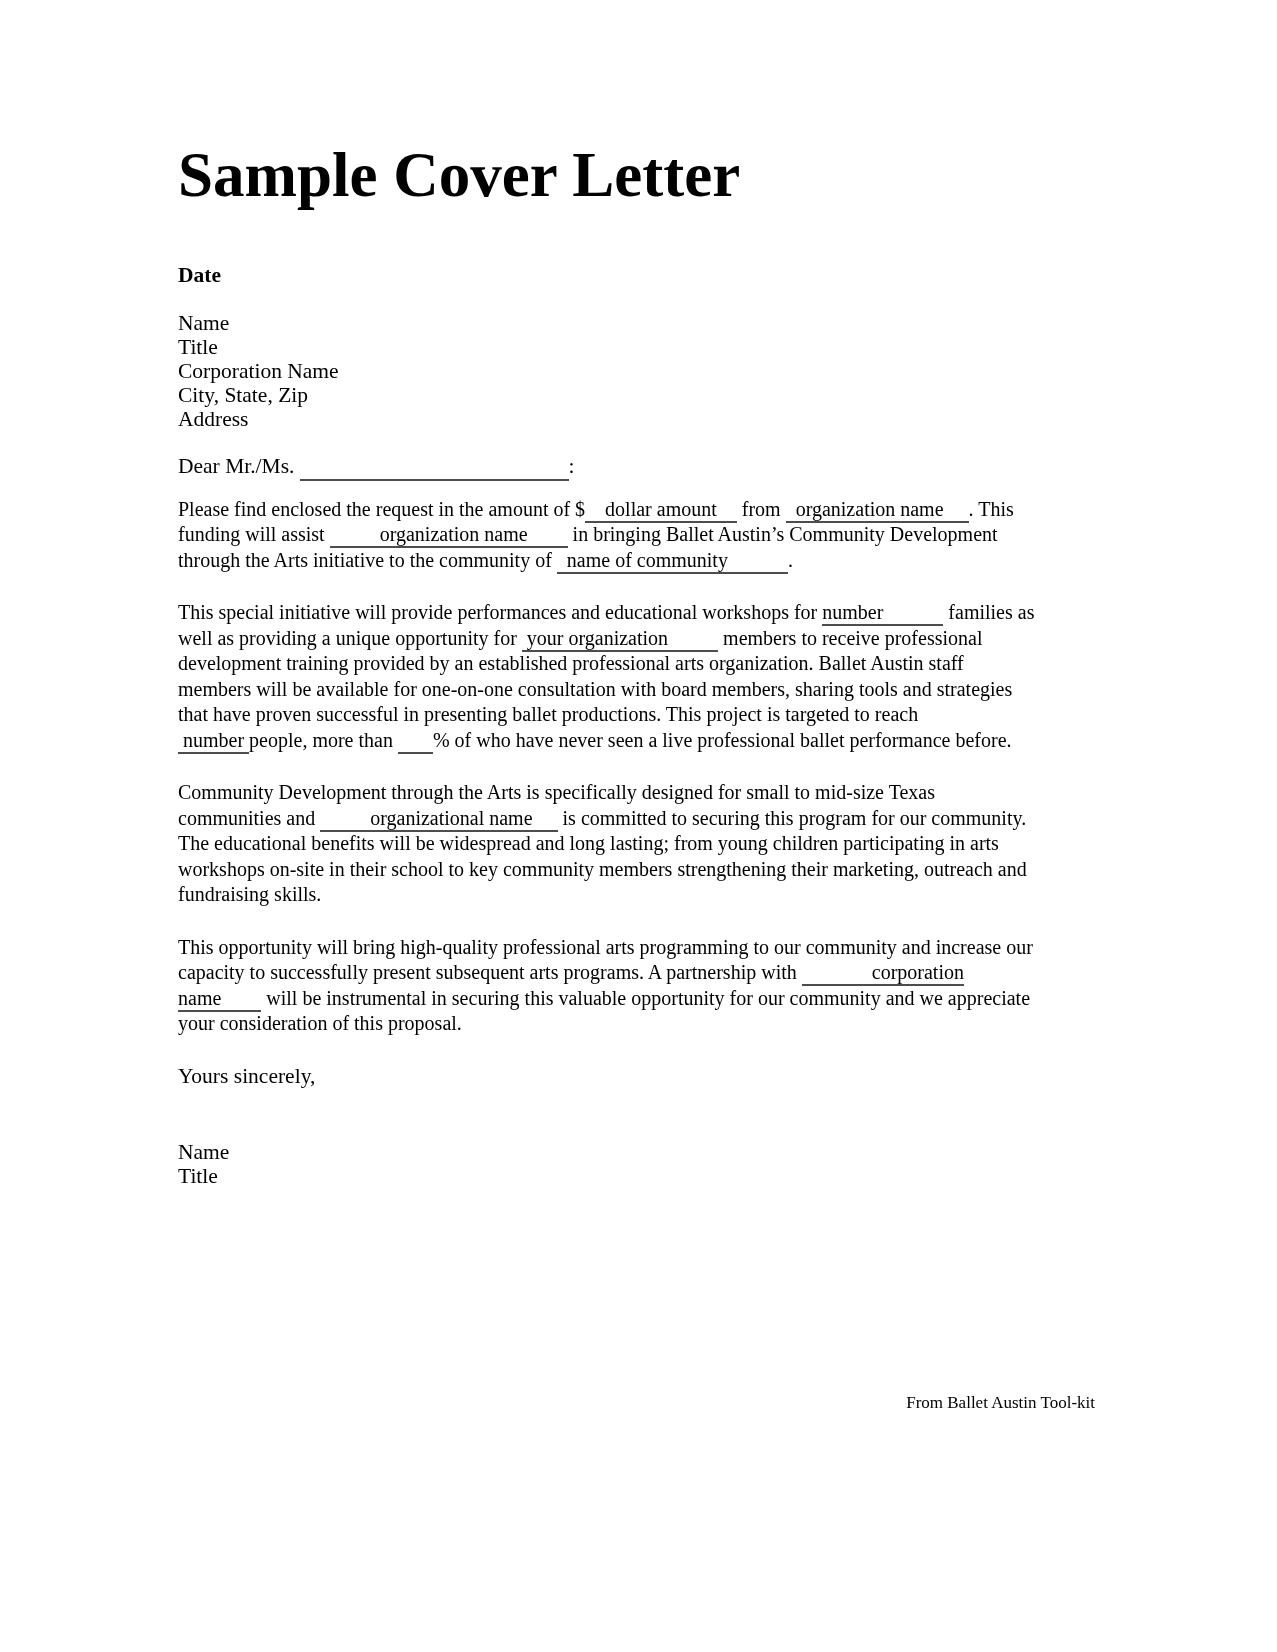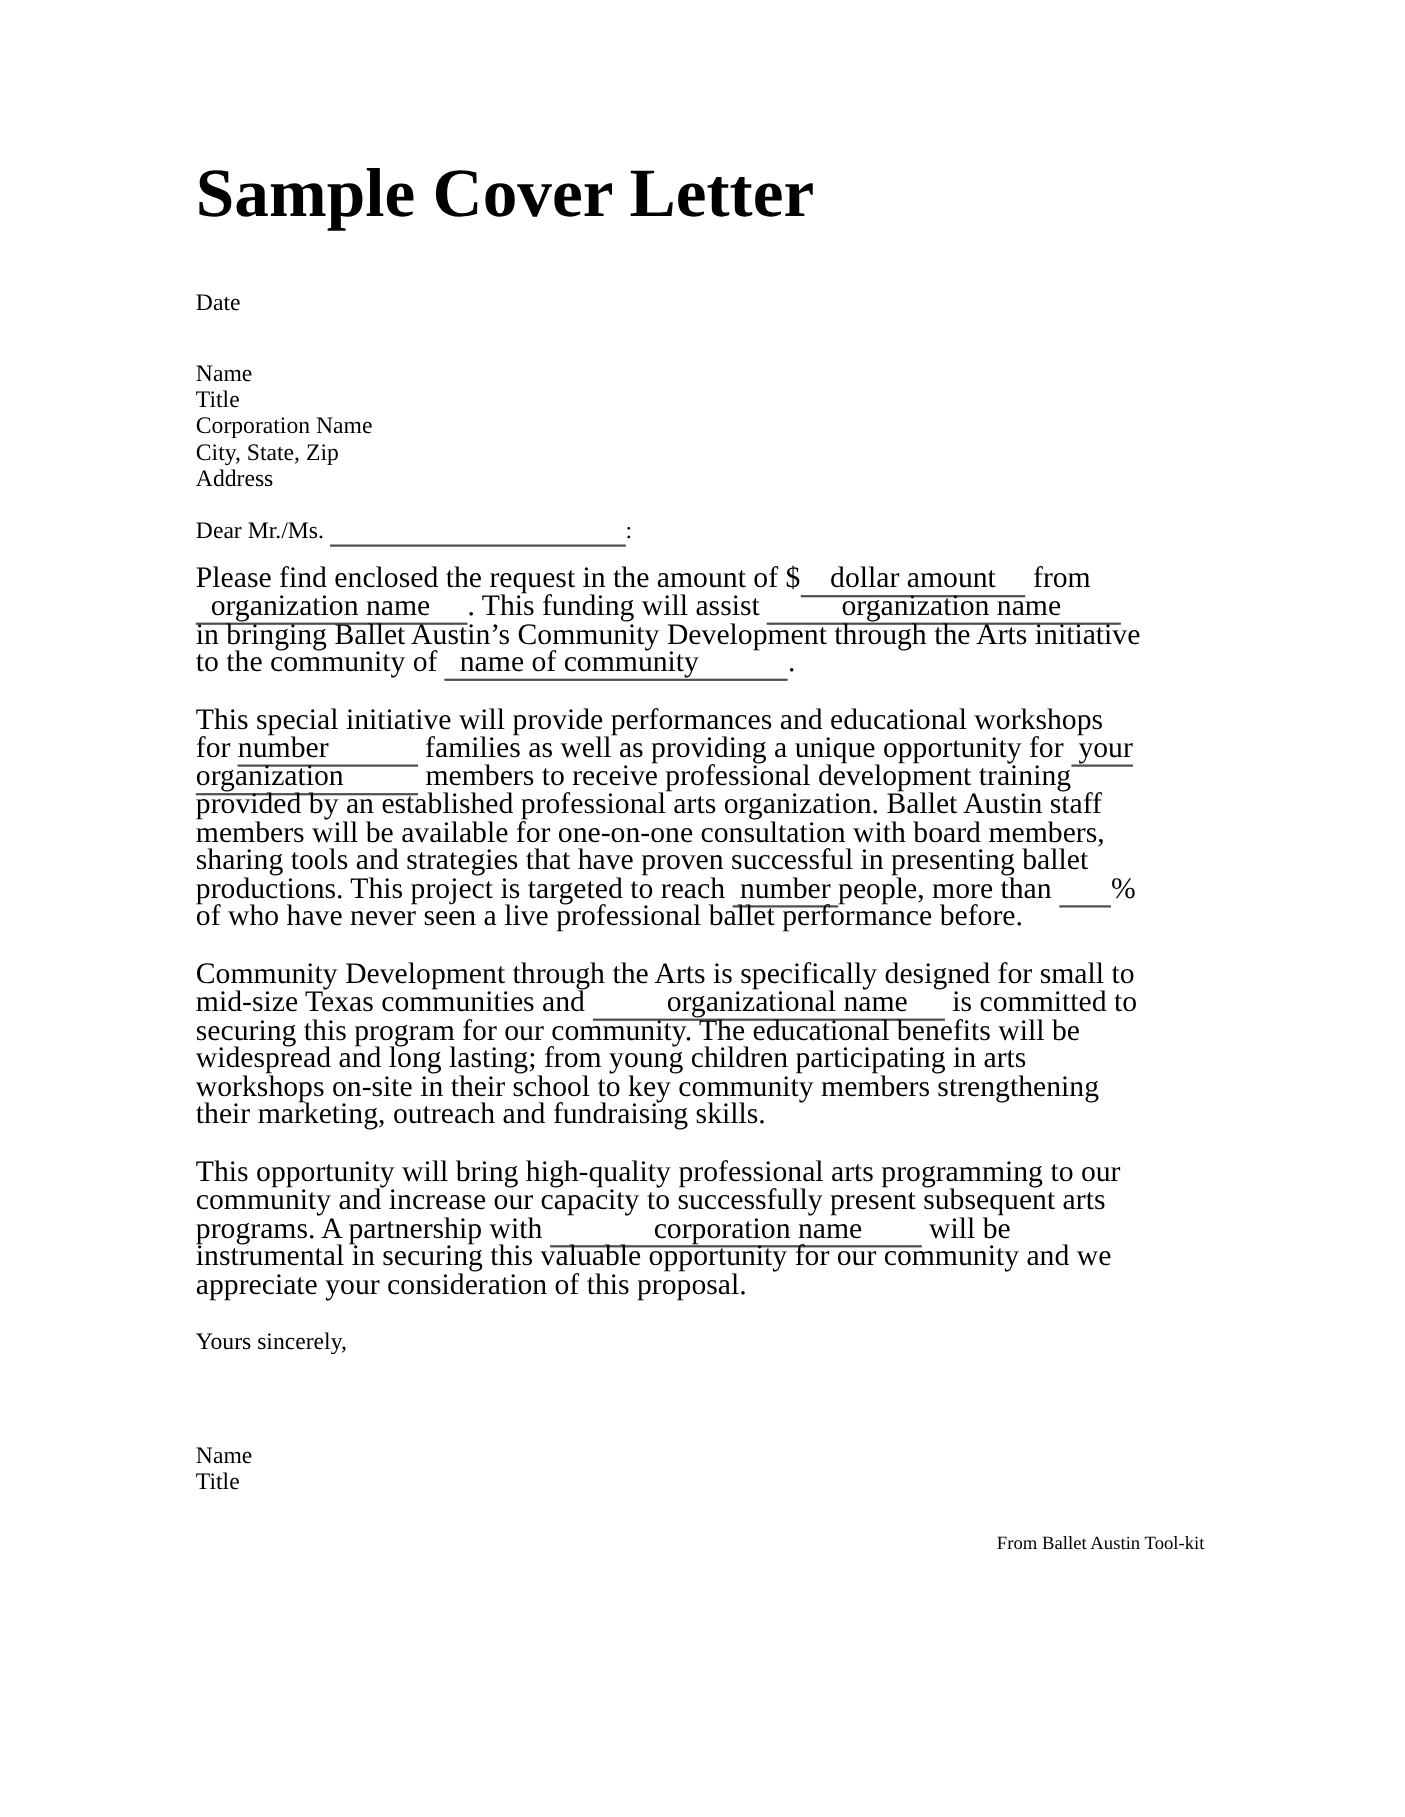--- a/index.html
+++ b/index.html
@@ -24,33 +24,33 @@
     font-size: 63px;
     font-weight: 700;
     line-height: 1.12;
     margin: 0 0 52px 0;
     letter-spacing: 0;
   }
   .line {
     font-size: 21.5px;
     line-height: 24px;
   }
-  .date { margin: 0 0 40px 0; }
+  .date { margin: 0 0 24px 0; font-weight: bold; }
   .recipient { margin: 0 0 23px 0; }
   .salutation {
     font-size: 21.5px;
     line-height: 25px;
     margin: 0 0 18px 0;
   }
   p.body {
-    font-size: 27px;
+    font-size: 20px;
     line-height: 25.5px;
     margin: 0 0 27px 0;
   }
-  .closing { margin: 0 0 80px 0; }
+  .closing { margin: 0 0 52px 0; }
   .blank {
     border-bottom: 2px solid var(--blank-underline, #4d4d4d);
     padding-bottom: 1px;
   }
   .footer {
     position: absolute;
     top: 1374px;
     right: 182px;
     font-size: 17px;
     line-height: 20px;

